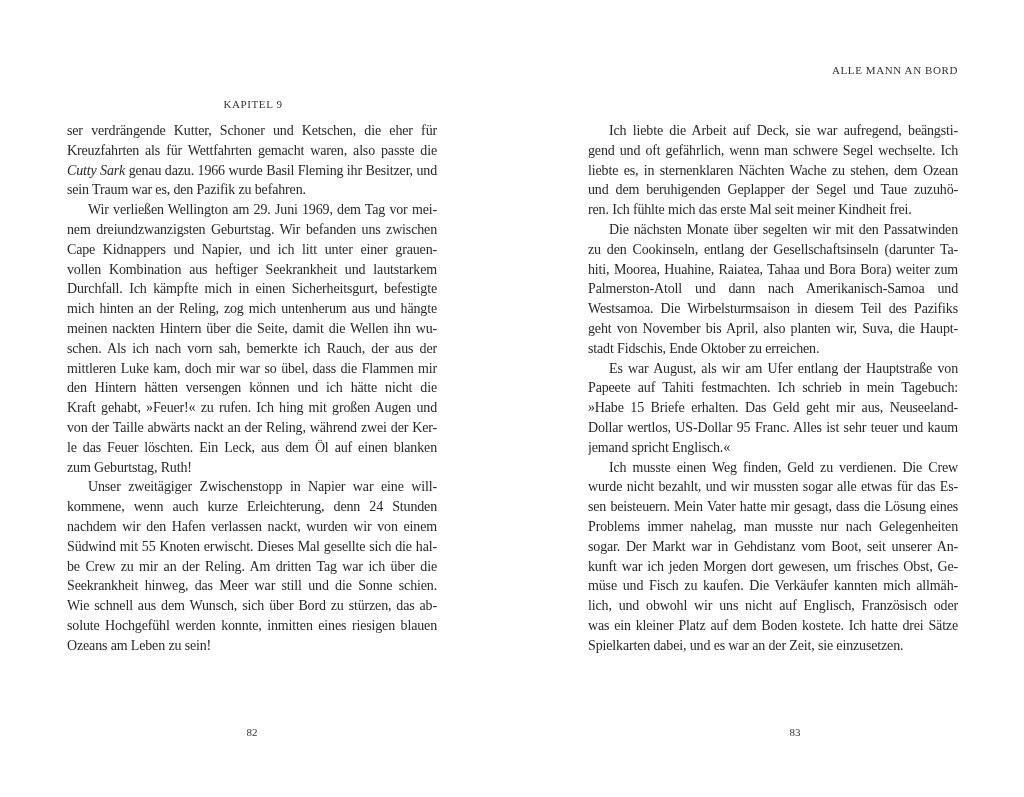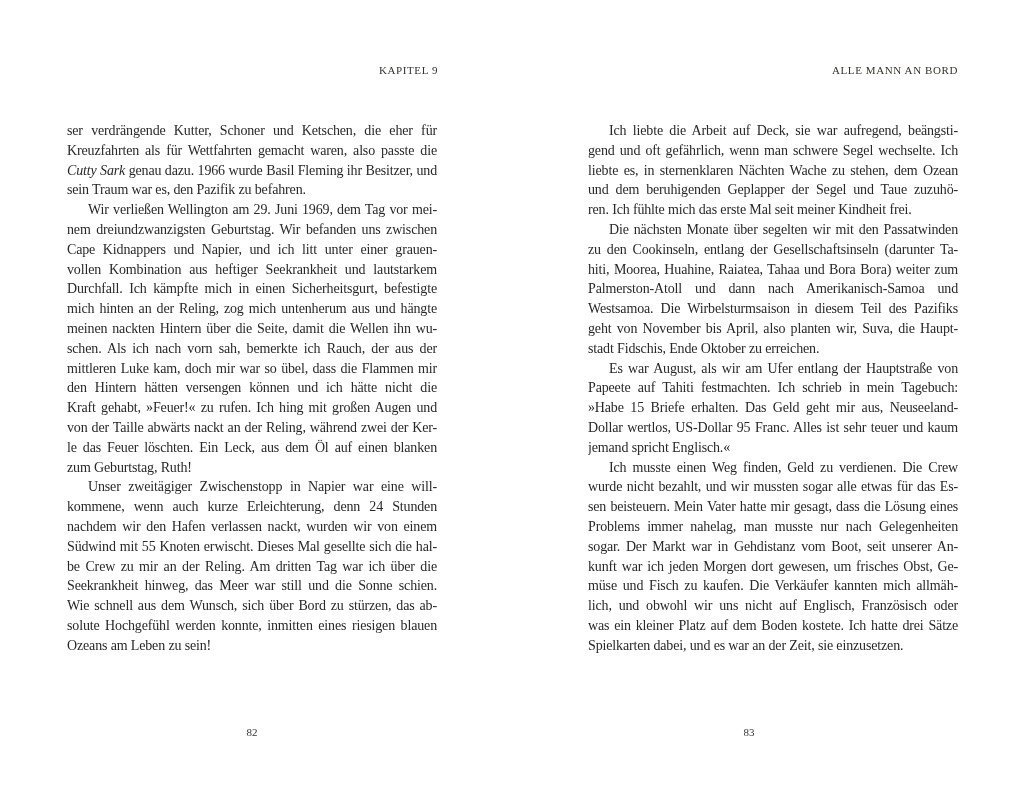--- a/index.html
+++ b/index.html
@@ -18,21 +18,21 @@
   }
   .running-header {
     position: absolute;
     top: 64px;
     width: 370px;
     font-size: 11px;
     letter-spacing: 0.6px;
     color: #36332f;
     white-space: nowrap;
   }
-  .running-header.left { left: 68px; text-align: right; }
+  .running-header.left { left: 68px; text-align: center; margin-top: 34px; }
   .running-header.right { left: 588px; text-align: right; }
 
   .column {
     position: absolute;
     top: 121px;
     width: 370px;
     overflow: hidden;
   }
   .column.left  { left: 67px; }
   .column.right { left: 588px; }
@@ -53,21 +53,21 @@
 
   .page-number {
     position: absolute;
     top: 726px;
     width: 370px;
     text-align: center;
     font-size: 11px;
     color: #333;
   }
   .page-number.left  { left: 67px; }
-  .page-number.right { left: 564px; }
+  .page-number.right { left: 610px; }
 </style>
 </head>
 <body>
 
 <div class="spread">
 
   <div class="running-header left">KAPITEL 9</div>
 
   <div class="running-header right">ALLE MANN AN BORD</div>
 

